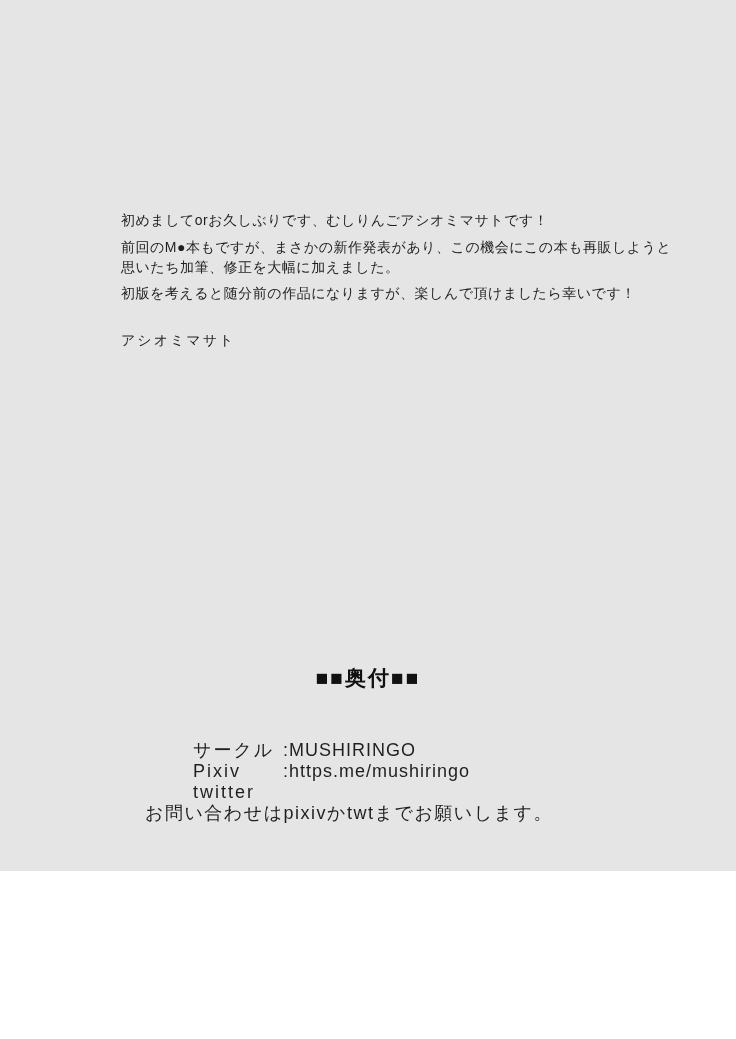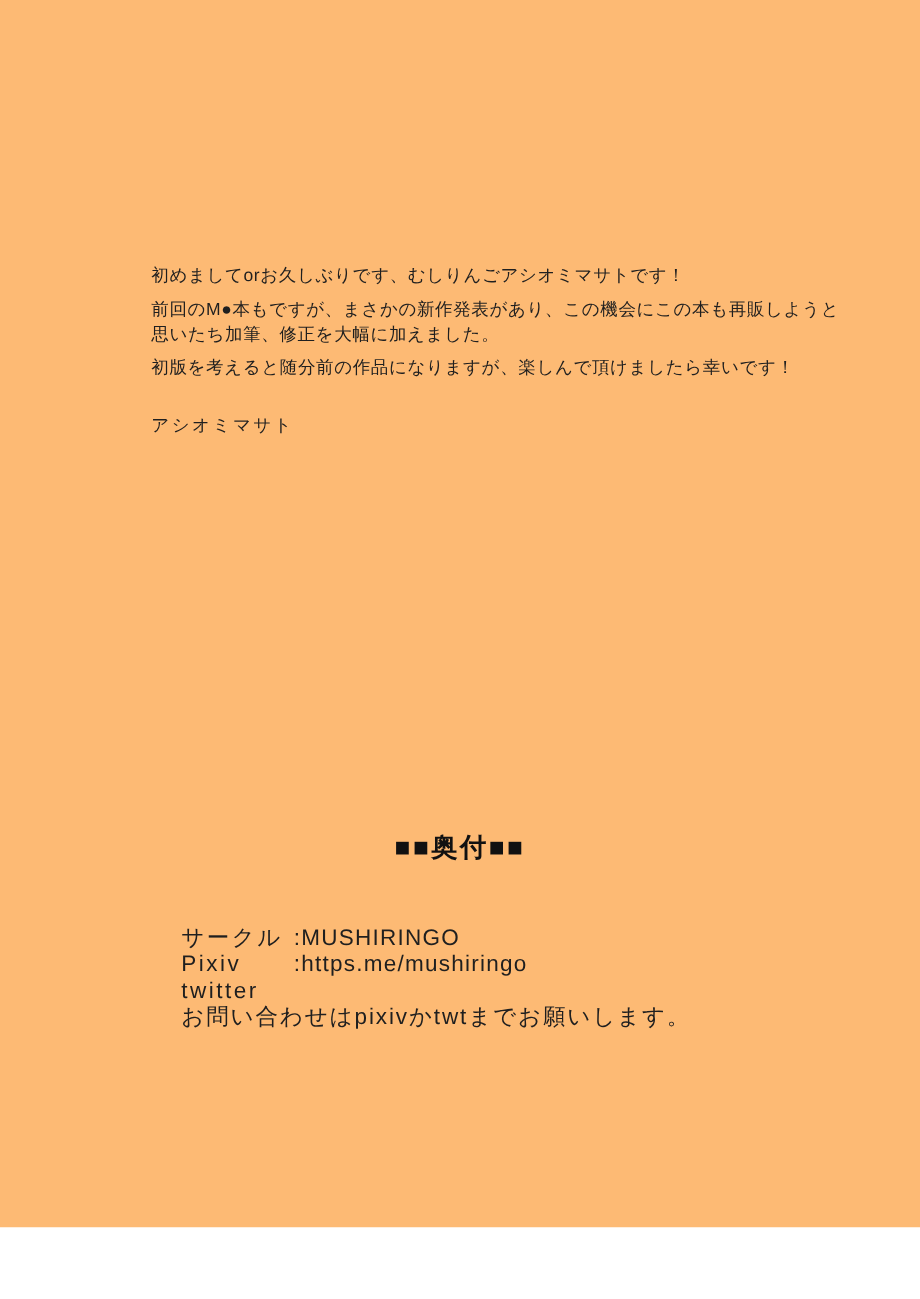--- a/index.html
+++ b/index.html
@@ -3,22 +3,22 @@
 <meta charset="utf-8">
 <style>
   html, body {
     margin: 0;
     padding: 0;
     background: #ffffff;
   }
   .page {
     position: relative;
     width: 736px;
-    height: 982px;
-    background: #fdba74;
+    height: 871px;
+    background: #e5e5e5;
     overflow: hidden;
     font-family: "Liberation Sans", sans-serif;
     color: #1f1f1f;
     text-decoration: underline;
   }
   
   .intro {
     position: absolute;
     left: 121px;
     top: 210px;
@@ -63,20 +63,21 @@
   }
   .colophon .row {
     display: flex;
     white-space: nowrap;
   }
   .colophon .label {
     display: inline-block;
     width: 90px;
     flex: 0 0 90px;
     letter-spacing: 2px;
+    margin-left: 48px;
   }
   .colophon .value {
     display: inline-block;
     white-space: nowrap;
   }
   .colophon .contact {
     margin-top: 0;
     white-space: nowrap;
     letter-spacing: 1.5px;
   }

